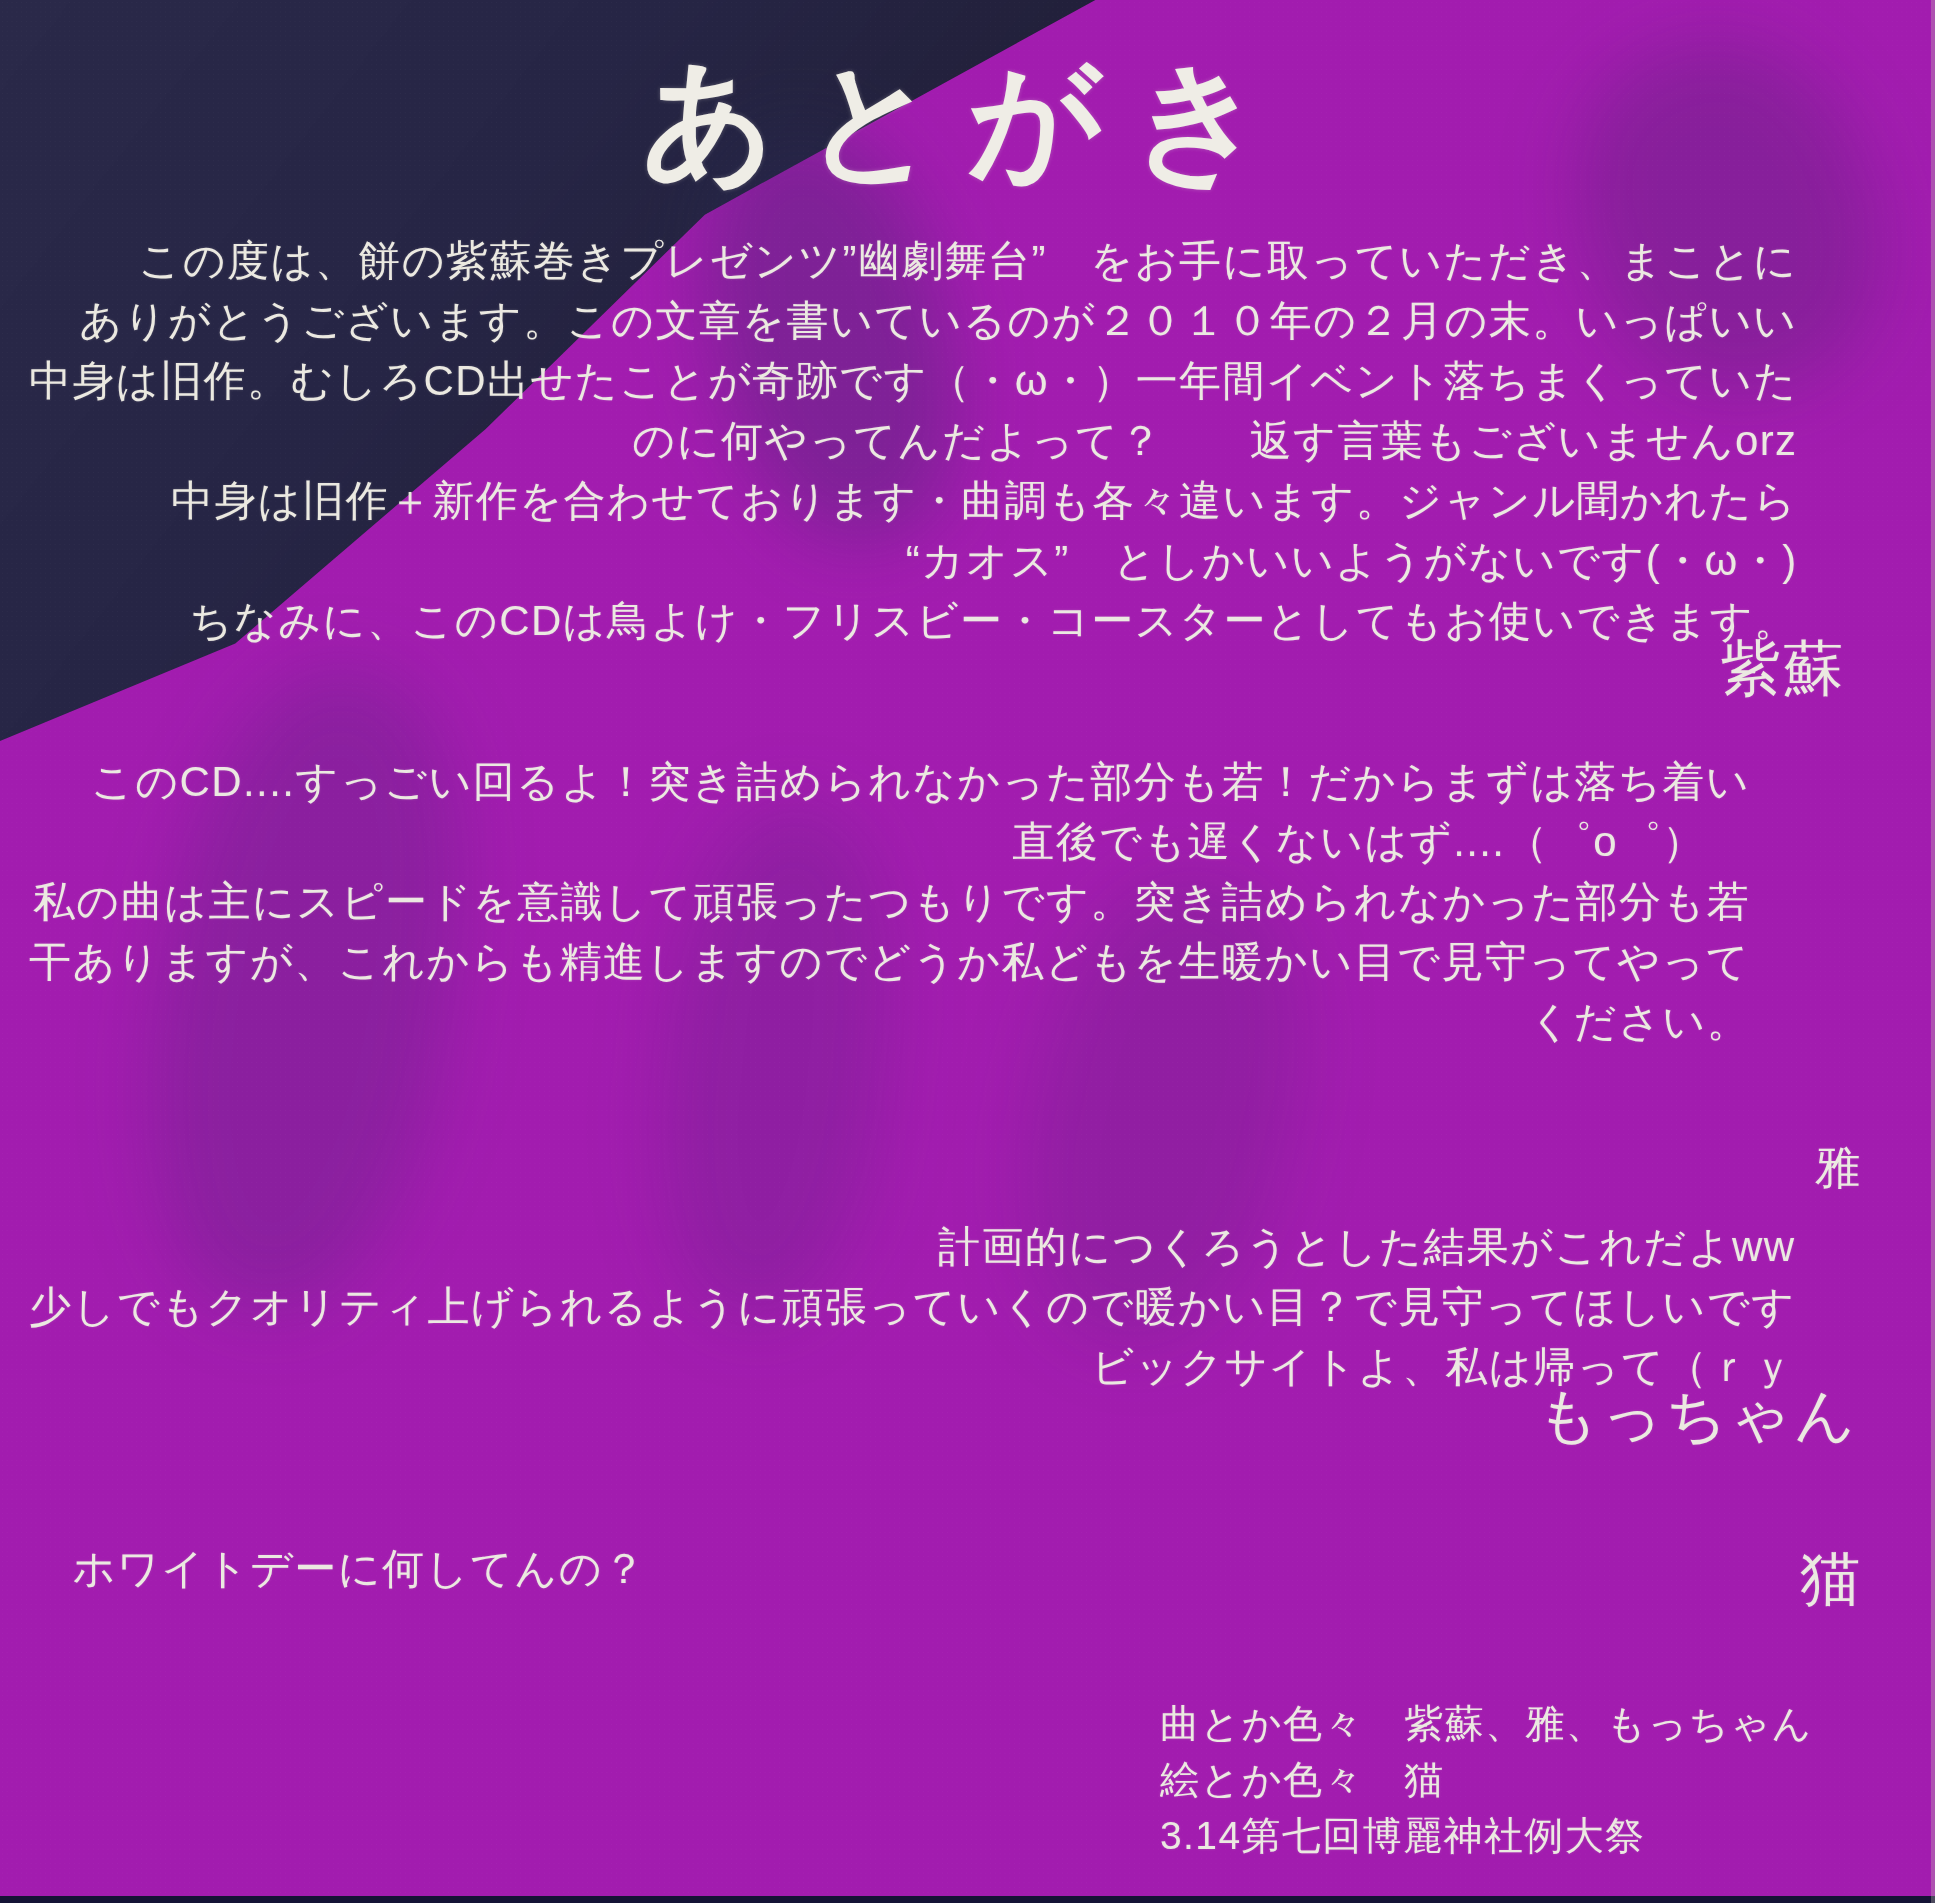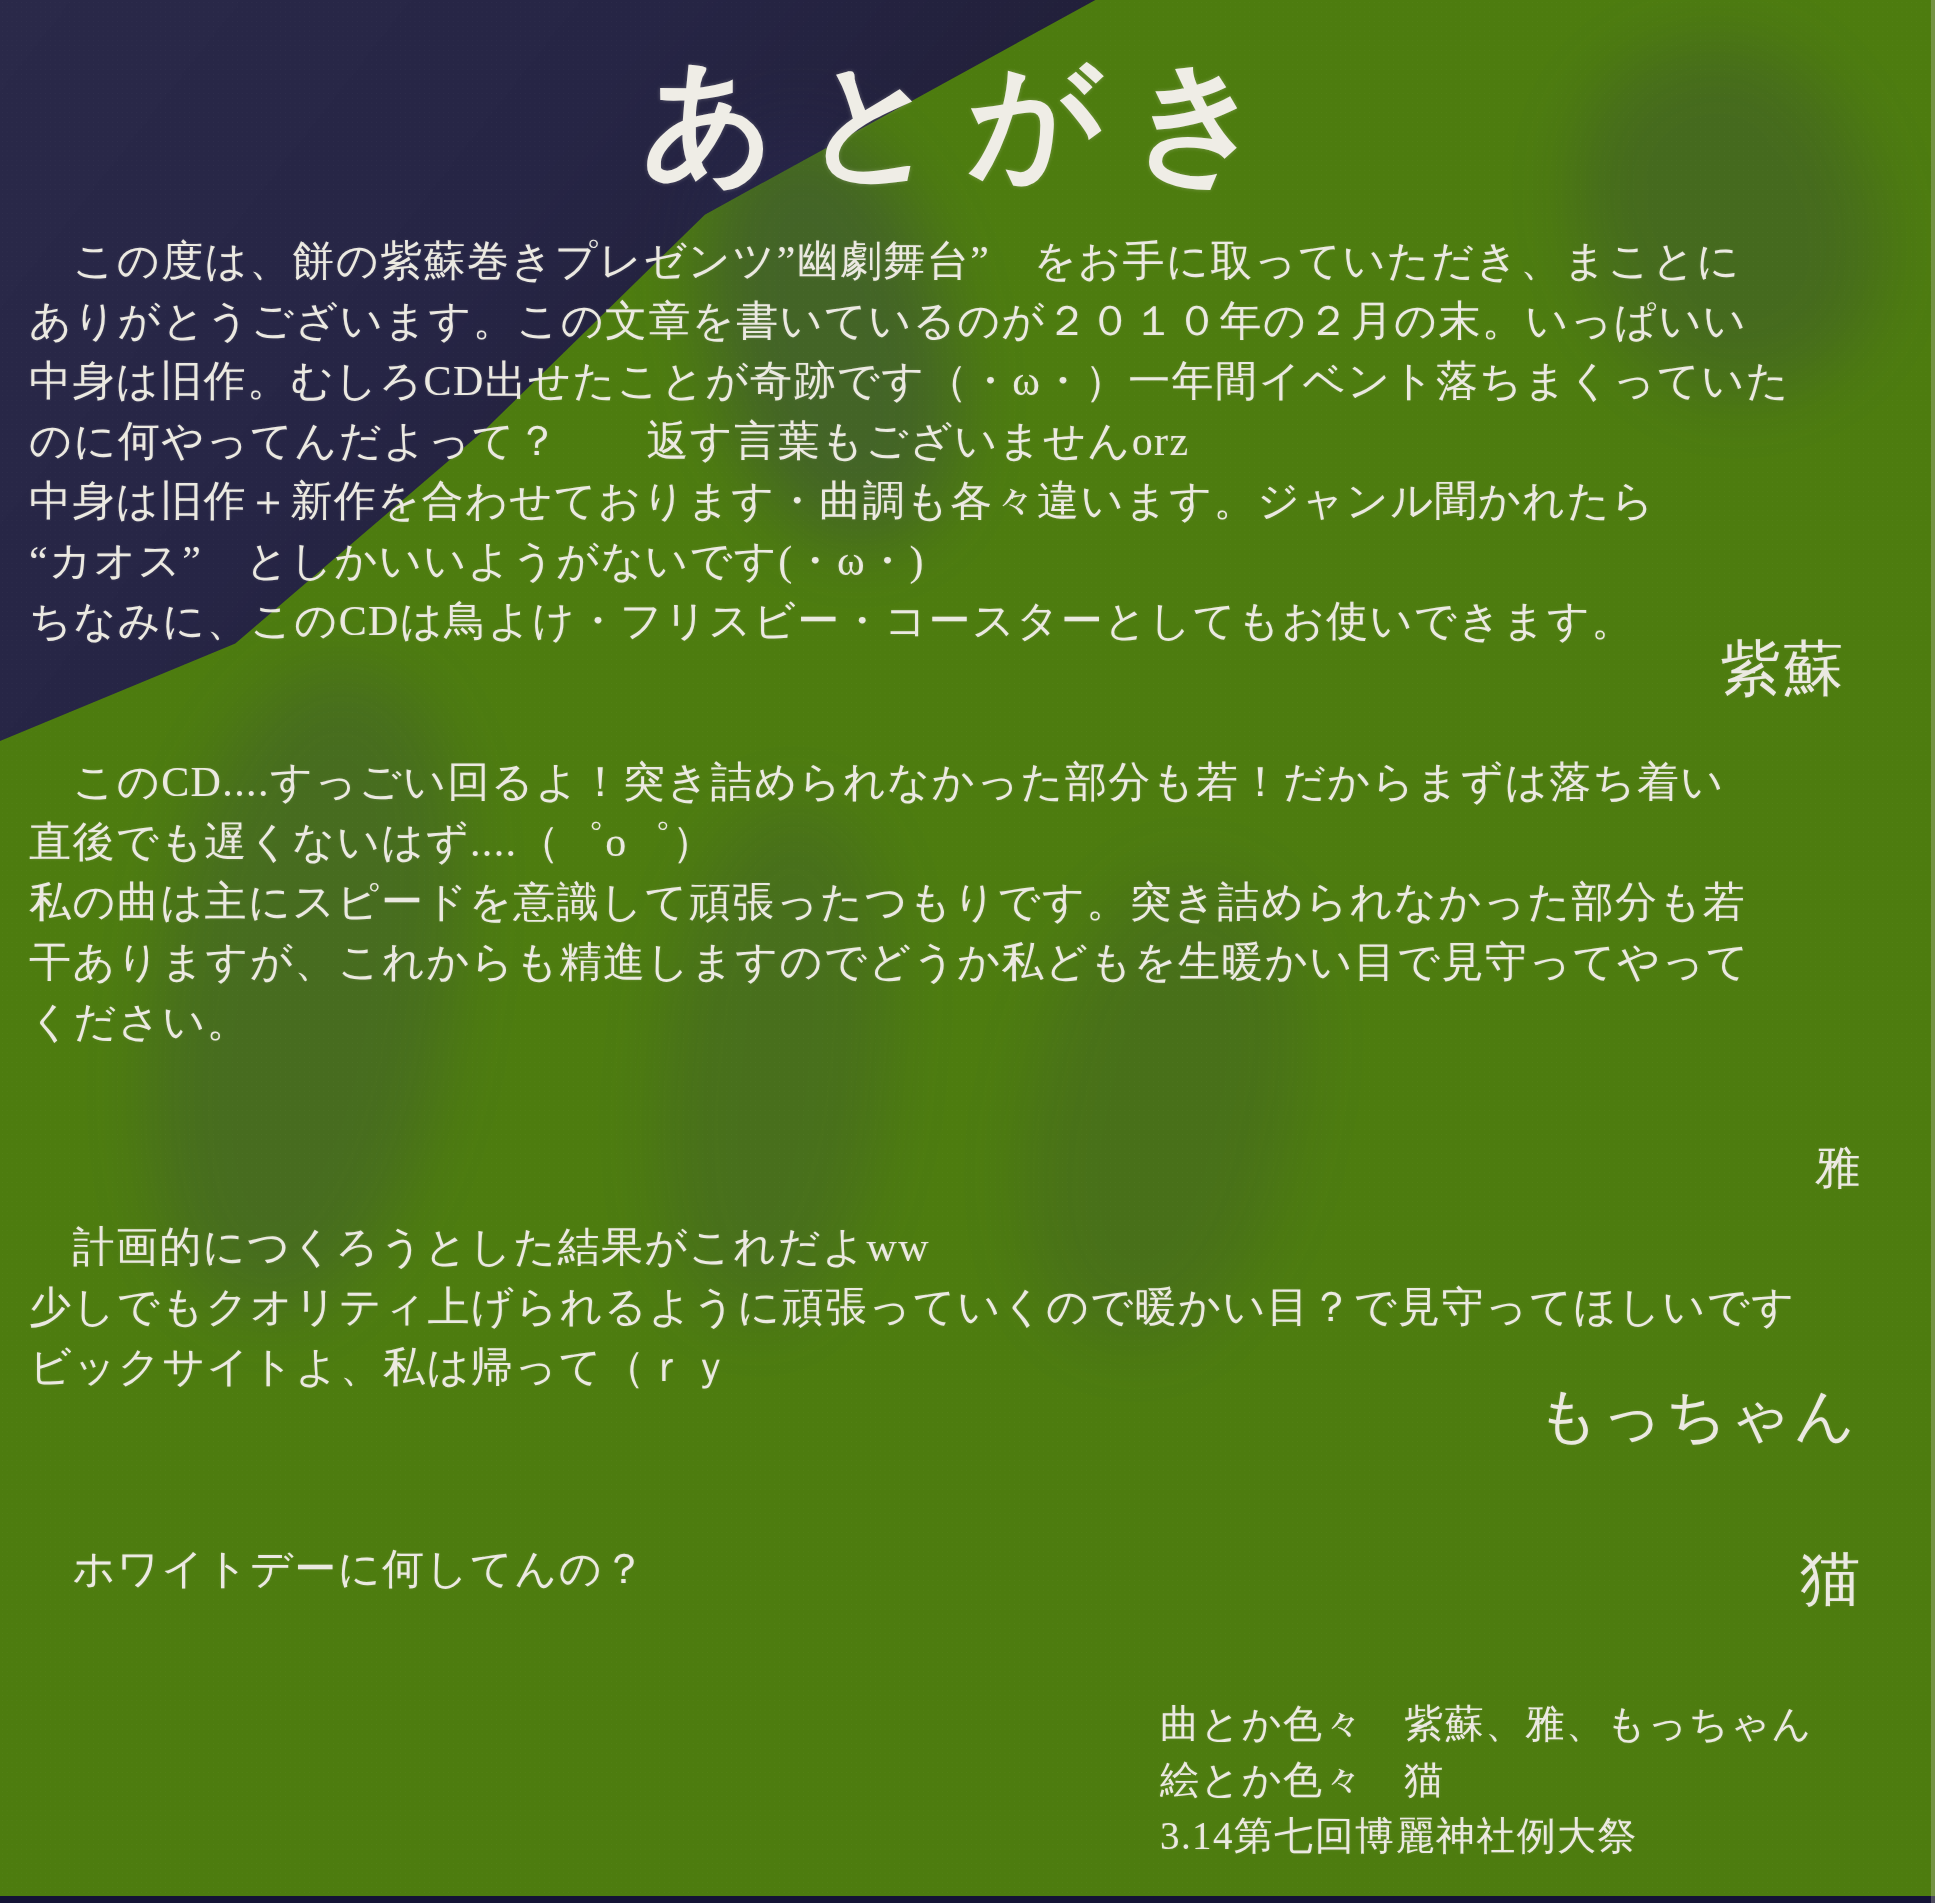--- a/index.html
+++ b/index.html
@@ -1,22 +1,22 @@
 <!DOCTYPE html>
 <html style="font-size:11px"><head>
 <meta charset="utf-8">
 <style>
   html, body { margin: 0; padding: 0; background: #000; }
   .page {
     position: relative;
     width: 1936px;
     height: 1904px;
     overflow: hidden;
-    background: #4d7c0f;
-    font-family: Liberation Serif, serif;
+    background: #a21caf;
+    font-family: Liberation Sans, sans-serif;
     color: #ebe9e1;
   }
   
   .bg-navy {
     position: absolute;
     top: -95px; left: -109px;
     width: 1565px; height: 1191px;
     background: linear-gradient(128deg, #2b2a4a 0%, #262545 34%, #211f38 55%, rgba(25,21,26,0) 78%);
     clip-path: polygon(0 0, 88% 0, 52% 26%, 38% 44%, 22% 62%, 0 74%);
     filter: blur(23px);
@@ -48,21 +48,21 @@
     text-shadow: 0 0 4.1px rgba(240,238,228,0.28);
     white-space: pre;
   }
   .para {
     position: absolute;
     left: 29px;
     font-size: 42px;
     letter-spacing: 1.4px;
     text-shadow: 0 0 2.7px rgba(240,238,228,0.22);
   }
-  .para .line { height: 60px; line-height: 60px; white-space: pre; }
+  .para .line { height: 60px; line-height: 60px; white-space: pre; text-align: right; }
   .sig {
     position: absolute;
     font-size: 60px;
     letter-spacing: 2.7px;
     text-shadow: 0 0 2.7px rgba(240,238,228,0.22);
     white-space: pre;
   }
   .credits {
     position: absolute;
     left: 1160px; top: 1696px;

